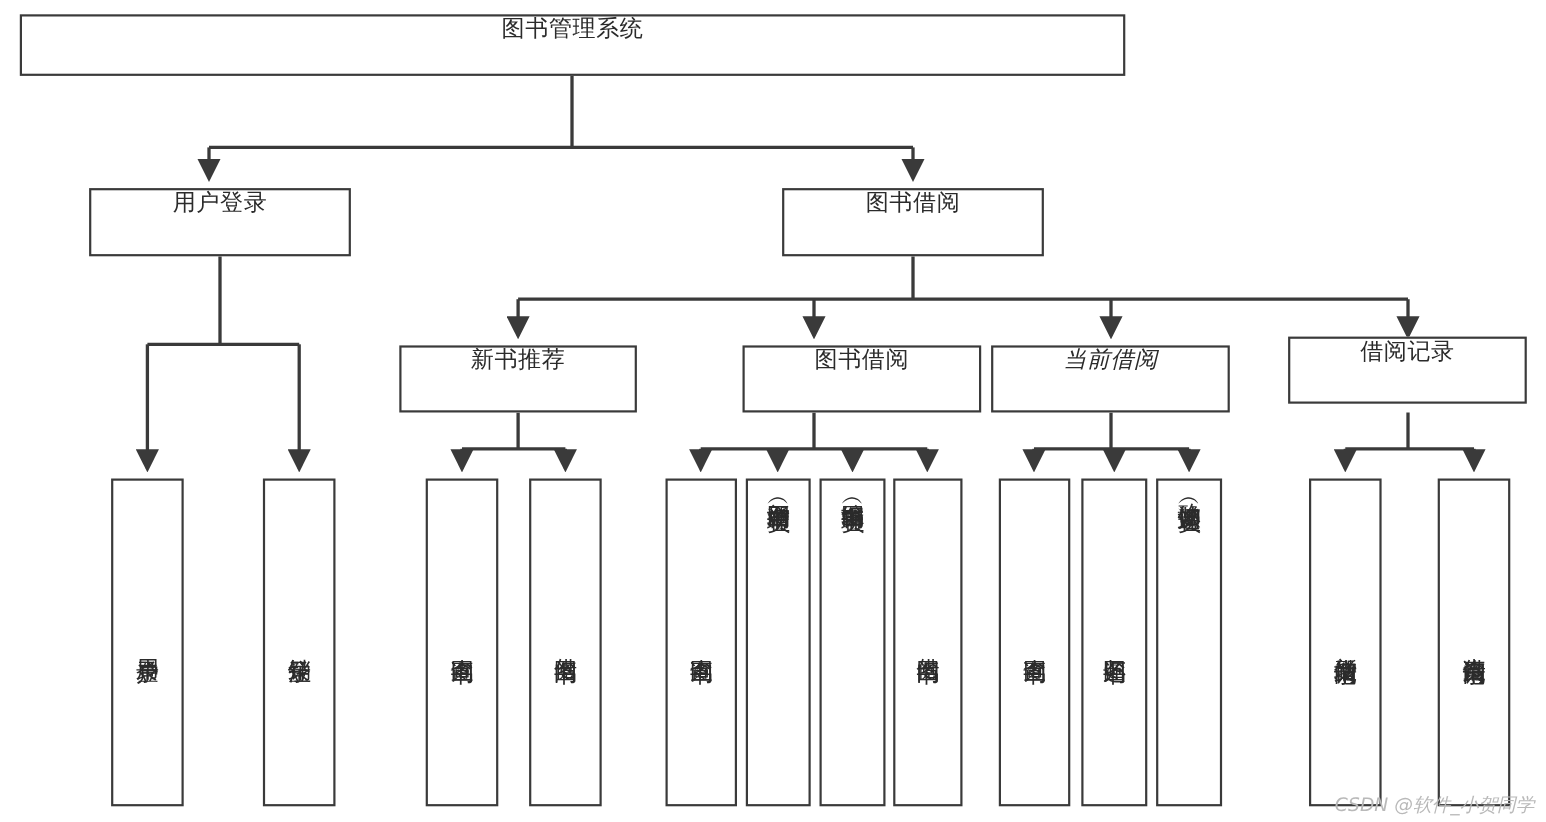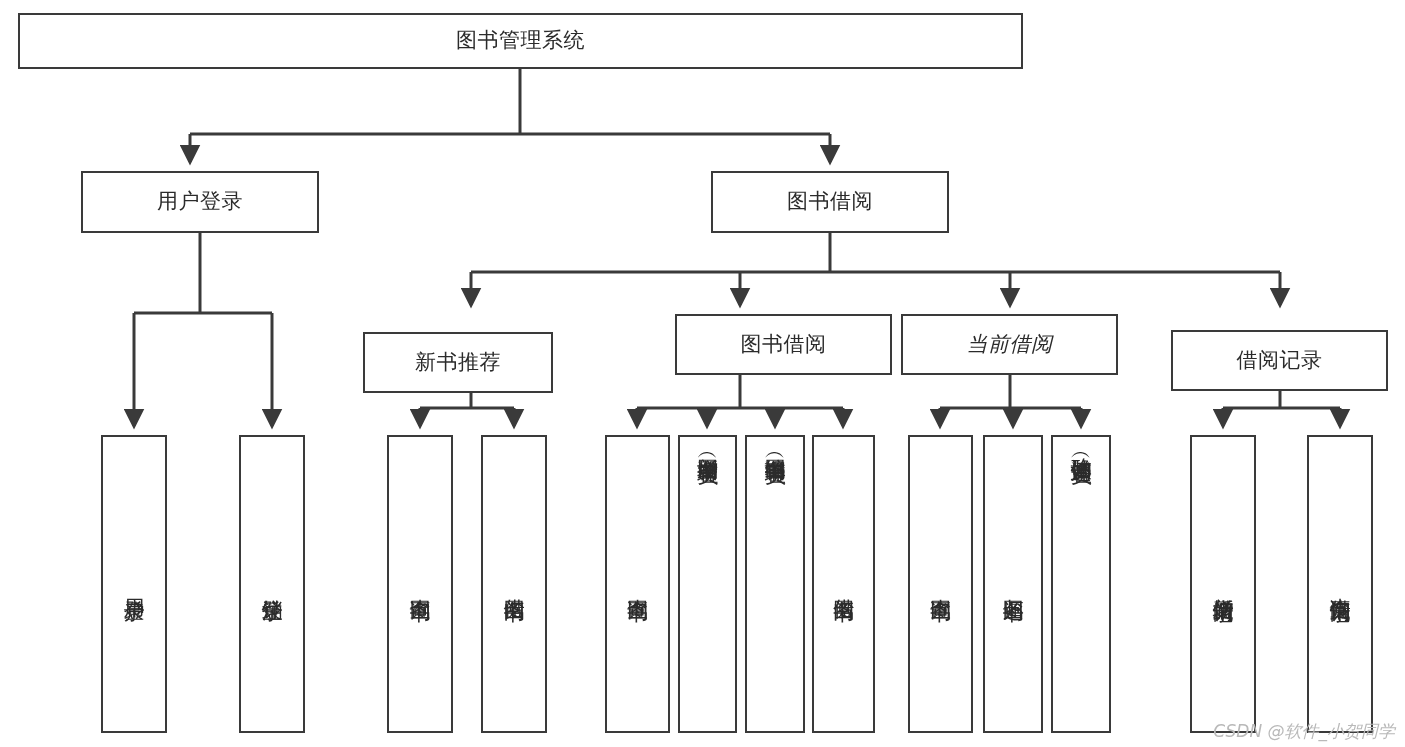--- a/index.html
+++ b/index.html
@@ -23,21 +23,20 @@
     top: 0;
     width: 1405px;
     height: 747px;
   }
   .node-box {
     position: absolute;
     box-sizing: border-box;
     border: 2.5px solid #3a3a3a;
     background: #ffffff;
     display: flex;
-    align-items: center;
     justify-content: center;
     overflow: hidden;
   }
   .node-label-h {
     font-size: 21px;
     color: #2b2b2b;
     line-height: 1.1;
     letter-spacing: 0.5px;
     white-space: nowrap;
   }
@@ -124,30 +123,30 @@
     <span class="node-label-h">图书管理系统</span>
   </div>
 
   <div class="node-box" style="left:81px; top:171px; width:238px; height:62px;">
     <span class="node-label-h">用户登录</span>
   </div>
   <div class="node-box" style="left:711px; top:171px; width:238px; height:62px;">
     <span class="node-label-h">图书借阅</span>
   </div>
 
-  <div class="node-box" style="left:363px; top:332px; width:190px; height:61px;">
+  <div class="node-box" style="left:363px; top:314px; width:216px; height:61px;">
     <span class="node-label-h">新书推荐</span>
   </div>
   <div class="node-box" style="left:631px; top:314px; width:217px; height:61px;margin-left:44px;">
     <span class="node-label-h">图书借阅</span>
   </div>
   <div class="node-box" style="left:901px; top:314px; width:217px; height:61px;font-style:italic;">
     <span class="node-label-h">当前借阅</span>
   </div>
-  <div class="node-box" style="left:1171px; top:330px; width:217px; height:61px;">
+  <div class="node-box" style="left:1171px; top:306px; width:217px; height:61px;">
     <span class="node-label-h">借阅记录</span>
   </div>
 
   <div class="node-box" style="left:101px; top:435px; width:66px; height:298px;">
     <span class="node-label-v">用户登录</span>
   </div>
   <div class="node-box" style="left:239px; top:435px; width:66px; height:298px;">
     <span class="node-label-v">注销登录</span>
   </div>
   <div class="node-box" style="left:387px; top:435px; width:66px; height:298px;">

